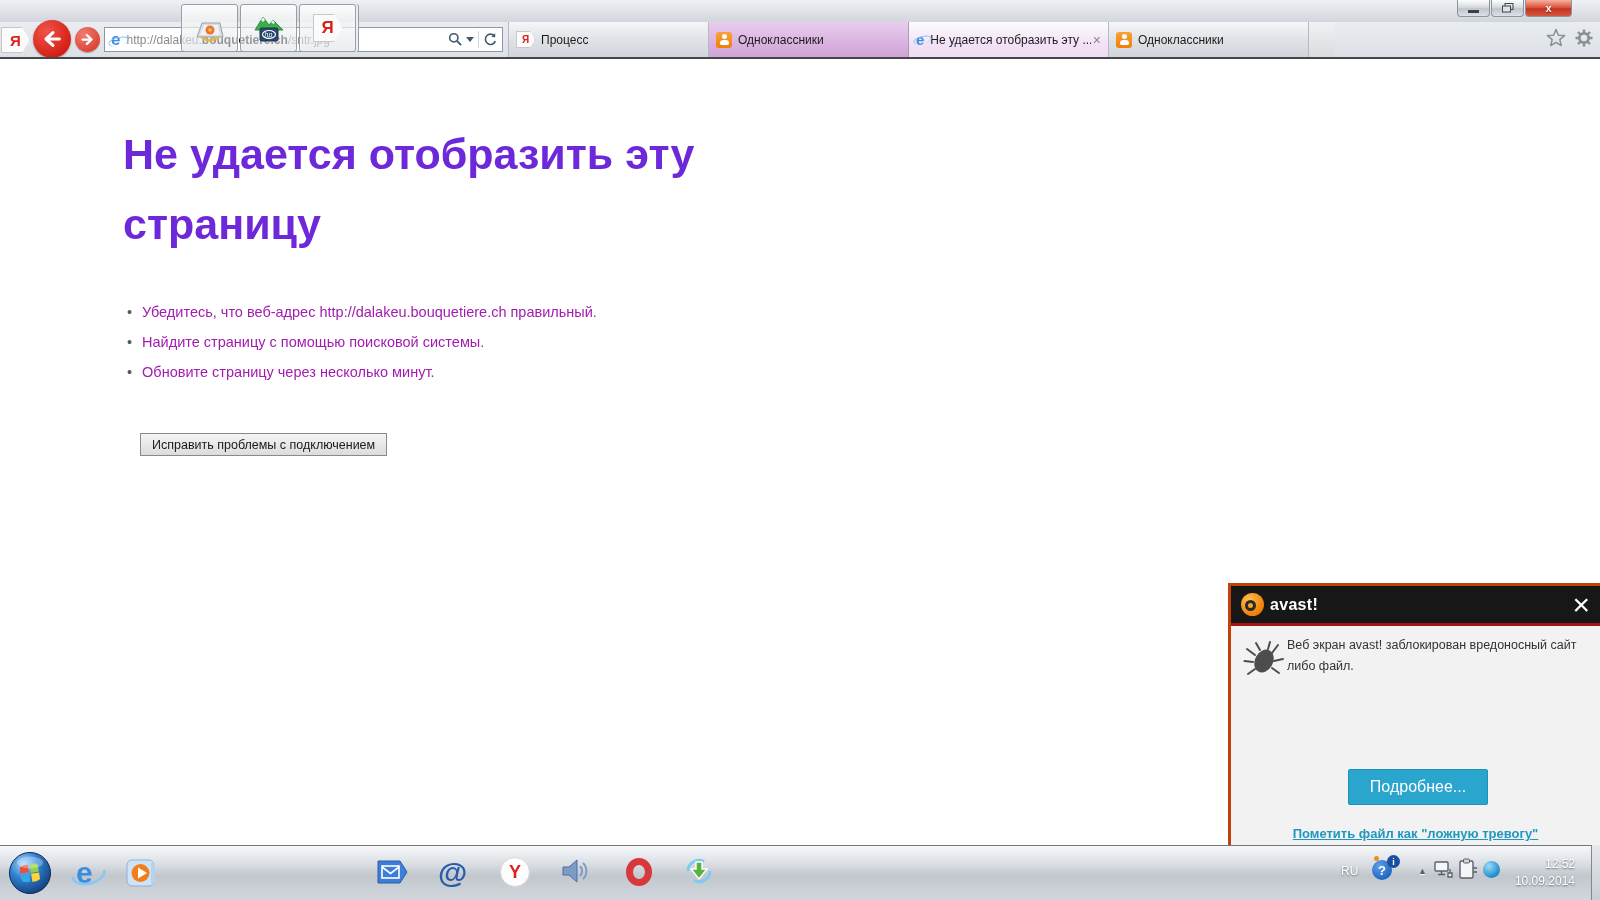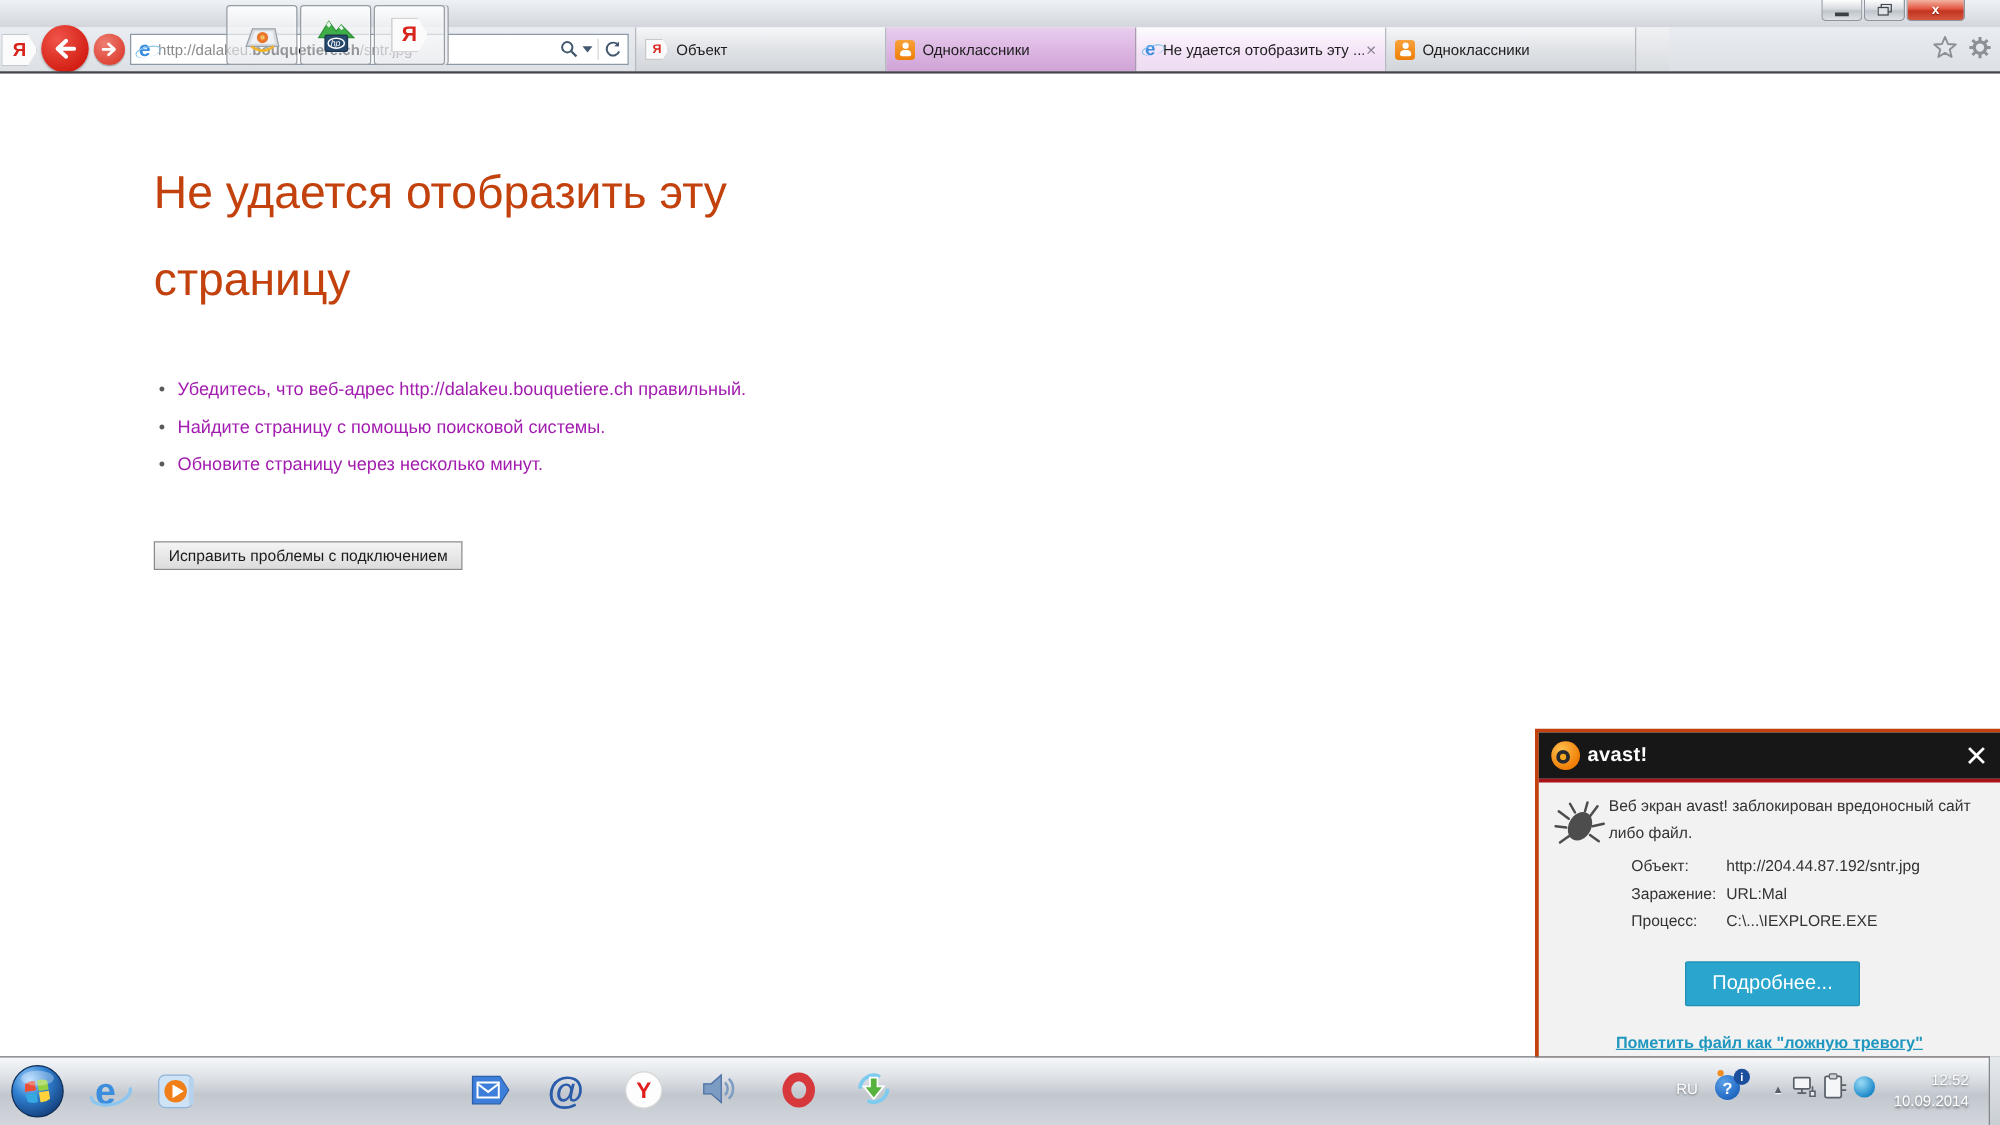--- a/index.html
+++ b/index.html
@@ -68,25 +68,25 @@
     display:flex;align-items:center;justify-content:center;color:#d8231c;font-weight:bold;font-size:10px;}
   .ie-e.small{font-size:15px;margin:0;}
   .ie-e.small::after{left:-3px;top:5px;width:17px;height:7px;}
 
   .fav-star{position:absolute;left:1546px;top:28px;}
   .gear-ic{position:absolute;left:1574px;top:28px;}
 
   
   .page{position:absolute;left:0;top:59px;width:1600px;height:786px;background:#fff;}
   .page h1{position:absolute;left:123px;top:60px;width:620px;margin:0;
-    font-size:37px;line-height:70px;font-weight:400;color:#c2410c;}
+    font-size:43px;line-height:70px;font-weight:700;color:#6d28d9;}
   .suggestions{position:absolute;left:127px;top:243px;margin:0;padding:0;list-style:none;width:700px;}
   .suggestions li{font-size:14.5px;color:#a21caf;line-height:20px;margin-bottom:10px;}
   .suggestions li::before{content:"•";color:#58595b;margin-right:10px;}
-  .fix-btn{position:absolute;left:123px;top:374px;height:23px;padding:0 11px;
+  .fix-btn{position:absolute;left:140px;top:374px;height:23px;padding:0 11px;
     font-family:inherit;font-size:12.5px;color:#1a1a1a;
     background:linear-gradient(#f4f4f4,#dcdcdc);border:1px solid #8a8a8a;}
 
   
   .avast{position:absolute;left:1228px;top:583px;width:369px;height:260px;
     background:#f2f2f2;border:3px solid #c2410c;box-sizing:content-box;}
   .av-header{height:37px;background:#171717;display:flex;align-items:center;padding:0 10px;}
   .av-ball{position:relative;width:23px;height:23px;border-radius:50%;
     background:radial-gradient(circle at 35% 30%,#ffc04d,#f07e07 70%);}
   .av-ball::after{content:"";position:absolute;left:4px;top:7px;width:5px;height:5px;
@@ -190,21 +190,21 @@
           <path d="M14.6 1.5 L14.6 6.2 L10 6 Z" fill="#41586e"></path>
         </svg>
     </span>
   </div>
 
   <div class="tabs">
     <div class="tab">
       <span class="ybadge-s">
           <span>Я</span>
         </span>
-      <span class="tlabel">Объект</span>
+      <span class="tlabel">Процесс</span>
     </div>
     <div class="tab purple">
       <span class="ok-ic"></span>
       <span class="tlabel">Одноклассники</span>
     </div>
     <div class="tab active">
       <span class="ie-e small">e</span>
       <span class="tlabel">Не удается отобразить эту ...</span>
       <span class="tclose">×</span>
     </div>
@@ -254,34 +254,20 @@
             <path d="M12 31 L5 36"></path>
           <path d="M29 15 L35 7"></path>
             <path d="M31 23 L40 21"></path>
             <path d="M29 30 L36 35"></path>
           <path d="M17 12 L13 5"></path>
             <path d="M25 11 L27 4"></path>
         </g>
         <ellipse cx="21" cy="23" rx="9" ry="12" fill="#4d4d4d" transform="rotate(28 21 23)"></ellipse>
       </svg>
       <div class="av-msg">Веб экран avast! заблокирован вредоносный сайт либо файл.</div>
-      <div class="av-fields">
-        <div class="av-row">
-          <span class="av-label">Объект:</span>
-          <span class="av-value">http://204.44.87.192/sntr.jpg</span>
-        </div>
-        <div class="av-row">
-          <span class="av-label">Заражение:</span>
-          <span class="av-value">URL:Mal</span>
-        </div>
-        <div class="av-row">
-          <span class="av-label">Процесс:</span>
-          <span class="av-value">C:\...\IEXPLORE.EXE</span>
-        </div>
-      </div>
       <button class="av-btn">Подробнее...</button>
       <div class="av-link">Пометить файл как "ложную тревогу"</div>
     </div>
   </div>
 
   <div class="taskbar"></div>
 
   <div class="tb-ic" style="left:8px;top:851px;">
     <svg width="44" height="44" viewBox="0 0 44 44">
       <defs>

